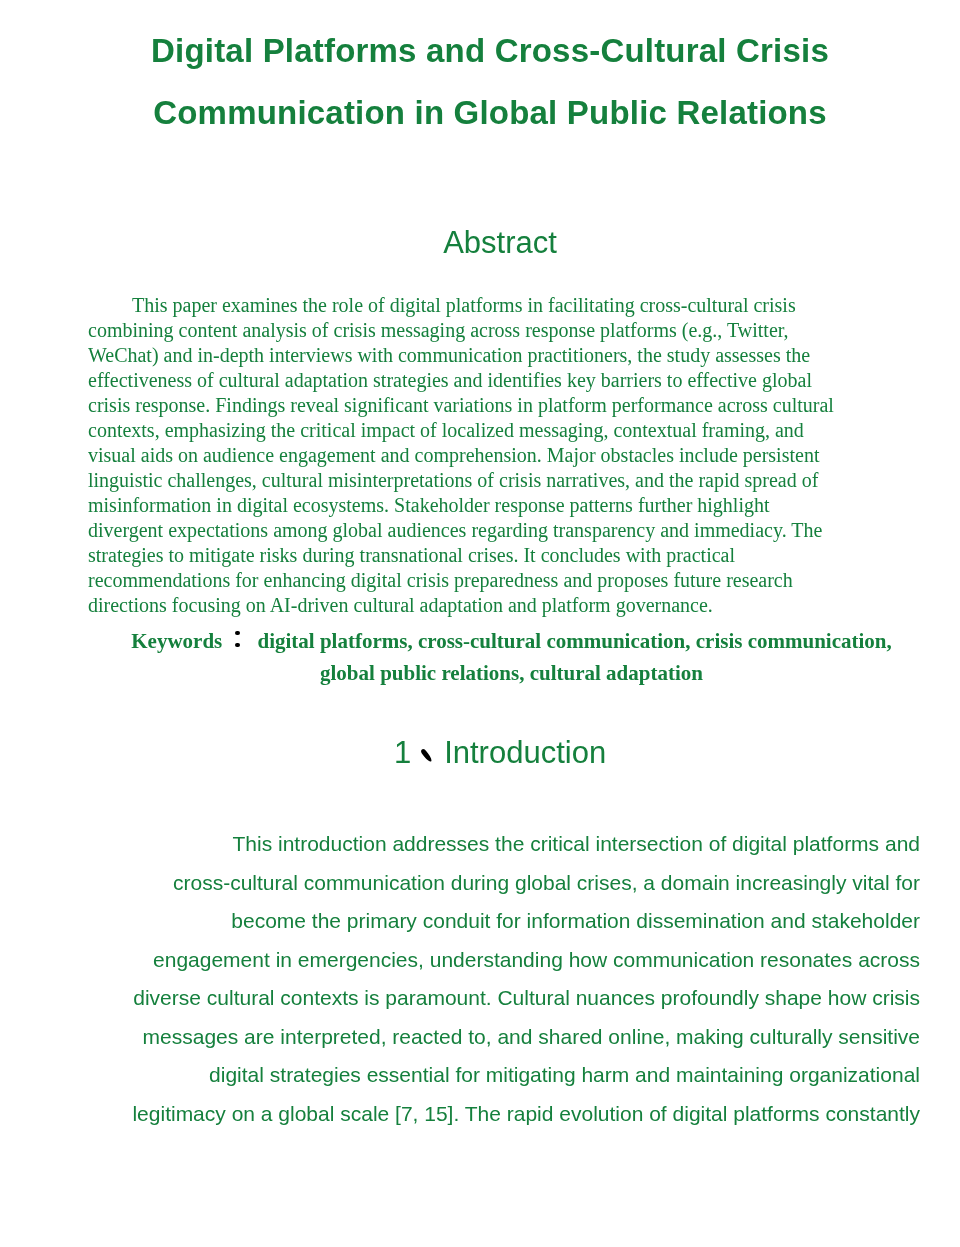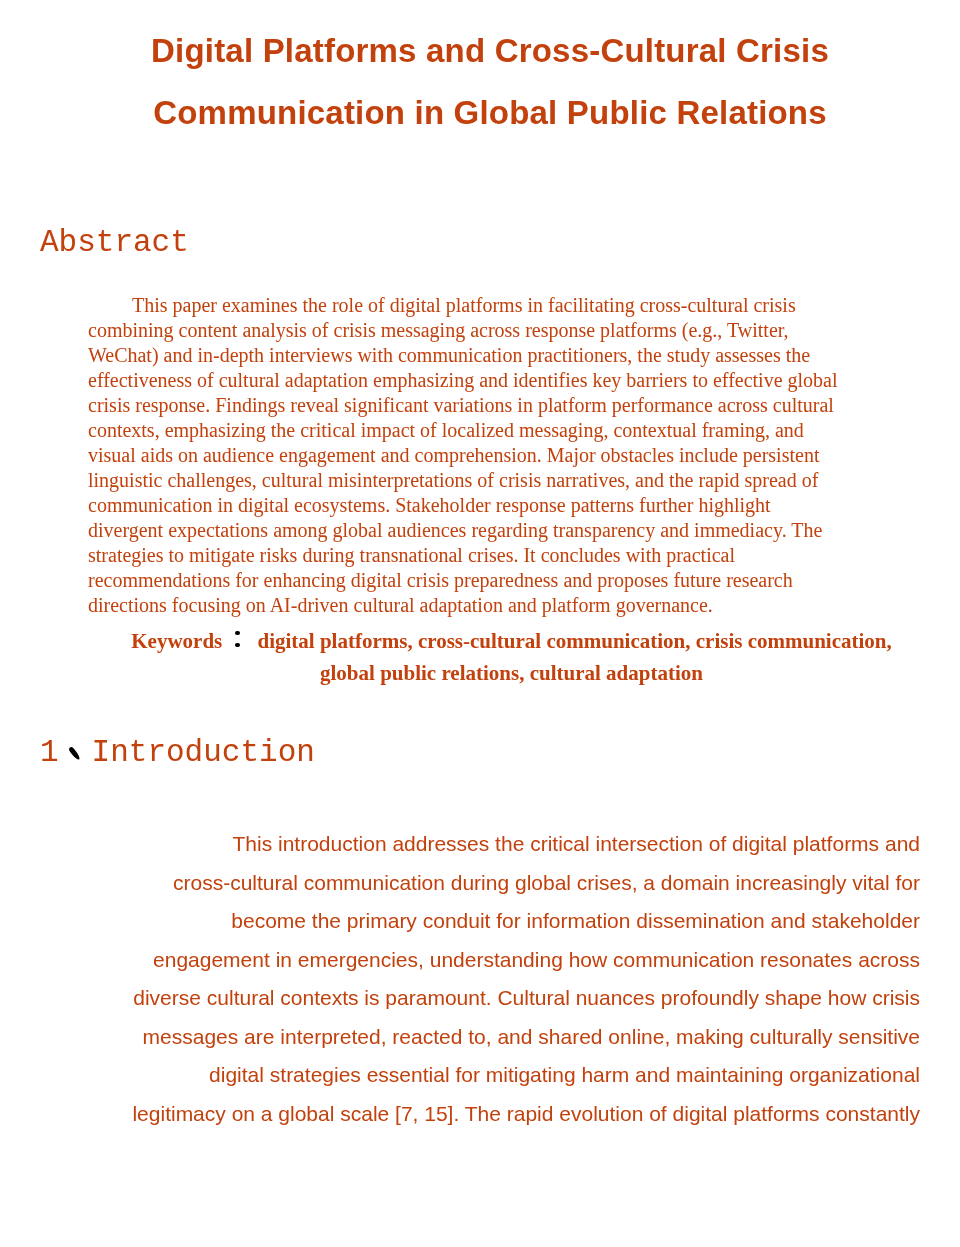--- a/index.html
+++ b/index.html
@@ -4,45 +4,45 @@
 <style>
   html, body {
     margin: 0;
     padding: 0;
     background: #ffffff;
   }
   .page {
     width: 960px;
     height: 1247px;
     background: #ffffff;
-    color: #c2410c;
+    color: #15803d;
     position: relative;
     overflow: hidden;
   }
   .tline {
     white-space: pre;
   }
   
   .paper-title {
     margin: 20px 0 0 20px;
     font-family: "Liberation Sans", "DejaVu Sans", sans-serif;
     font-weight: bold;
     font-size: 33px;
     line-height: 62px;
     text-align: center;
     letter-spacing: 0.2px;
   }
   
   .section-heading {
     margin-left: 40px;
-    font-family: Liberation Mono, monospace;
+    font-family: Liberation Sans, sans-serif;
     font-weight: 400;
     font-size: 31px;
     line-height: 44px;
-    text-align: left;
+    text-align: center;
   }
   .abstract-heading { margin-top: 77px; }
   .intro-heading    { margin-top: 42px; }
   
   .abstract-par {
     margin: 28px 25px 0 88px;
     font-family: "Liberation Serif", "DejaVu Serif", serif;
     font-size: 20px;
     line-height: 25px;
   }
@@ -114,26 +114,26 @@
       <div class="tline">Digital Platforms and Cross-Cultural Crisis</div>
       <div class="tline">Communication in Global Public Relations</div>
     </h1>
 
   <h2 class="section-heading abstract-heading">Abstract</h2>
 
   <div class="abstract-par">
       <div class="tline">This paper examines the role of digital platforms in facilitating cross-cultural crisis</div>
       <div class="tline">combining content analysis of crisis messaging across response platforms (e.g., Twitter,</div>
       <div class="tline">WeChat) and in-depth interviews with communication practitioners, the study assesses the</div>
-      <div class="tline">effectiveness of cultural adaptation emphasizing and identifies key barriers to effective global</div>
+      <div class="tline">effectiveness of cultural adaptation strategies and identifies key barriers to effective global</div>
       <div class="tline">crisis response. Findings reveal significant variations in platform performance across cultural</div>
       <div class="tline">contexts, emphasizing the critical impact of localized messaging, contextual framing, and</div>
       <div class="tline">visual aids on audience engagement and comprehension. Major obstacles include persistent</div>
       <div class="tline">linguistic challenges, cultural misinterpretations of crisis narratives, and the rapid spread of</div>
-      <div class="tline">communication in digital ecosystems. Stakeholder response patterns further highlight</div>
+      <div class="tline">misinformation in digital ecosystems. Stakeholder response patterns further highlight</div>
       <div class="tline">divergent expectations among global audiences regarding transparency and immediacy. The</div>
       <div class="tline">strategies to mitigate risks during transnational crises. It concludes with practical</div>
       <div class="tline">recommendations for enhancing digital crisis preparedness and proposes future research</div>
       <div class="tline">directions focusing on AI-driven cultural adaptation and platform governance.</div>
     </div>
 
   <div class="keywords">
     <div class="kw-line"><span>Keywords</span><span class="fw-colon"></span><span> digital platforms, cross-cultural communication, crisis communication,</span></div>
     <div class="kw-line">global public relations, cultural adaptation</div>
   </div>

